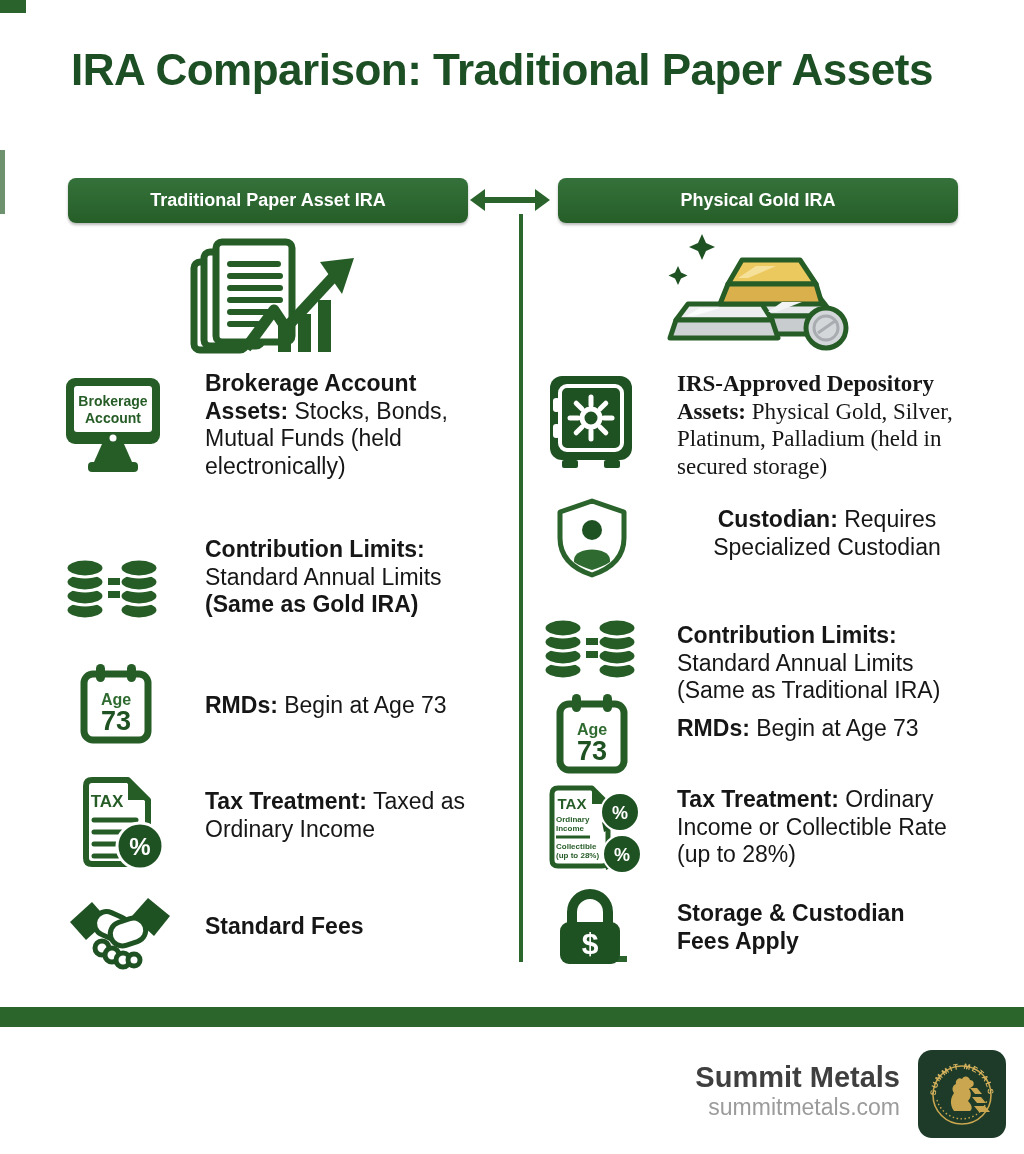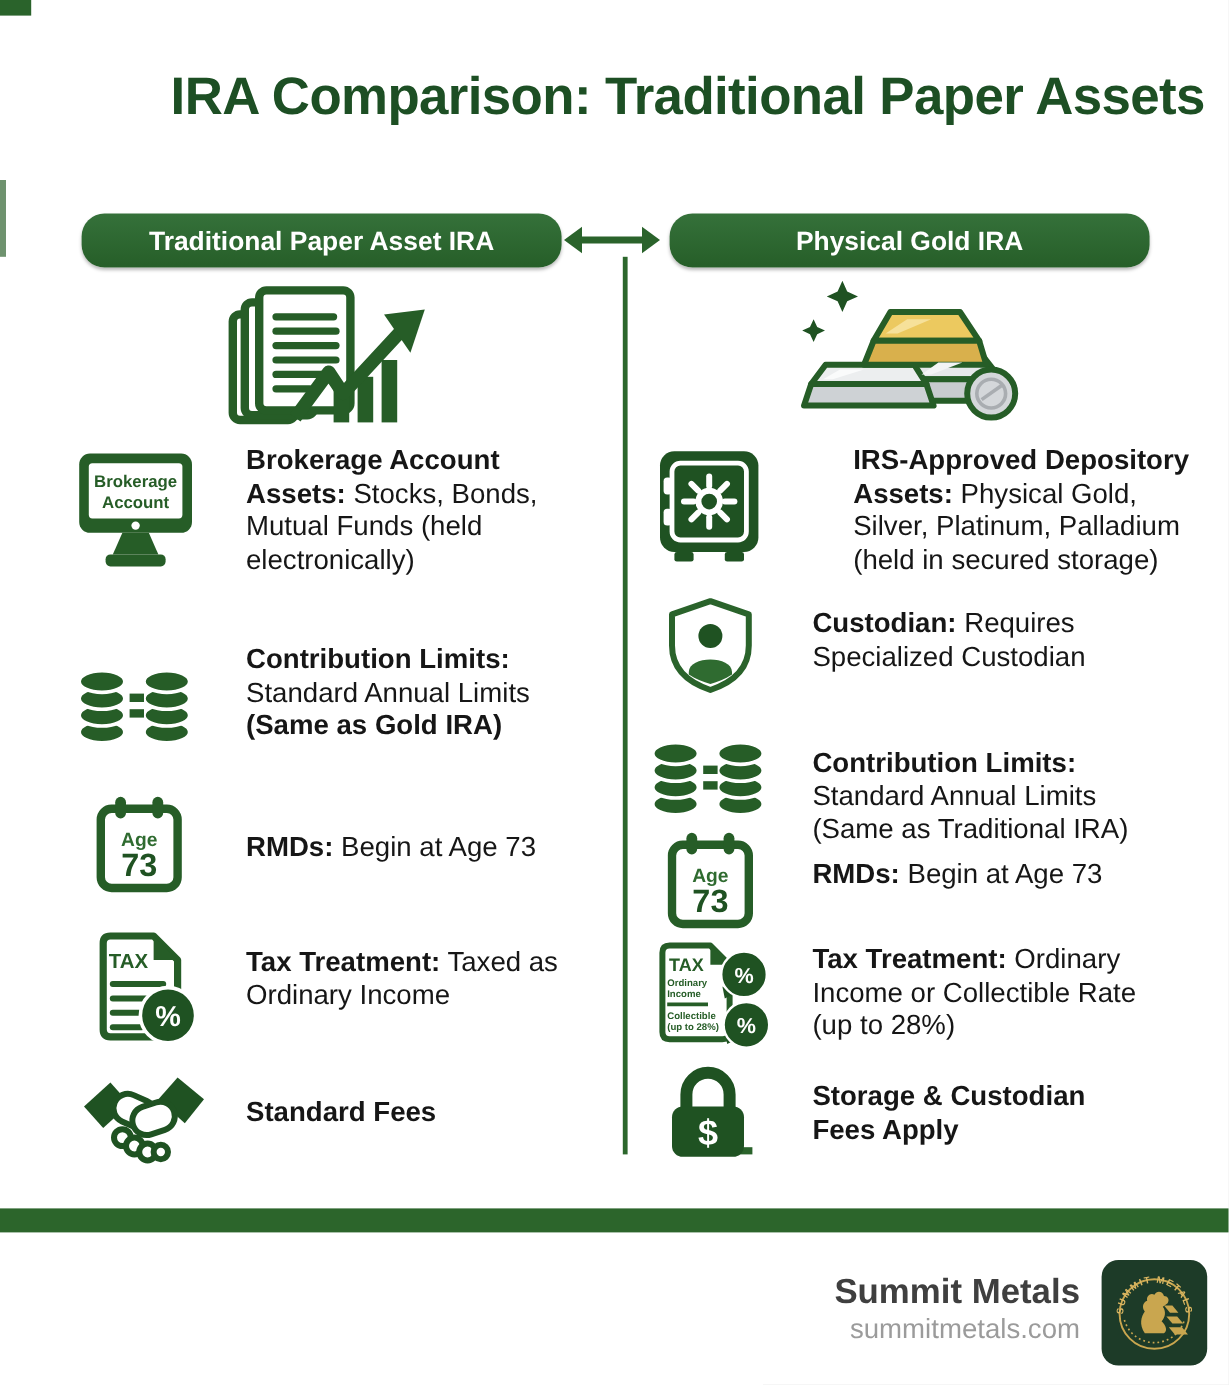--- a/index.html
+++ b/index.html
@@ -3,29 +3,29 @@
 <meta charset="utf-8">
 <style>
   html,body{margin:0;padding:0;background:#e8e8e8;}
   .canvas{
     position:relative;width:1024px;height:1154px;background:#ffffff;
     font-family:"Liberation Sans",sans-serif;overflow:hidden;margin:0 auto;
   }
   .abs{position:absolute;}
   
   .title{
-    left:0;top:57px;width:1004px;text-align:right;
+    left:0;top:46px;width:1004px;text-align:center;
     font-size:44px;font-weight:700;color:#1d4f24;line-height:1.1;letter-spacing:-0.5px;
   }
   
   .banner{
-    height:45px;width:400px;border-radius:19px;
+    height:45px;width:400px;border-radius:8px;
     background:linear-gradient(#35713a,#265e28);
     box-shadow:0 2px 3px rgba(0,0,0,.28);
-    color:#ffffff;font-size:22px;font-weight:700;
+    color:#ffffff;font-size:18px;font-weight:700;
     display:flex;align-items:center;justify-content:center;
   }
   .banner-left{left:68px;top:178px;}
   .banner-right{left:558px;top:178px;align-items:center;}
   
   .vline{left:519px;top:214px;width:4px;height:748px;background:#2c672c;}
   .hdash{left:575px;top:956px;width:52px;height:6px;background:#2a632b;}
   .corner-mark{left:0;top:0;width:26px;height:13px;background:#2a632b;}
   .edge-sliver{left:0;top:150px;width:5px;height:64px;background:#557f55;opacity:.85;}
   .bottom-bar{left:0;top:1007px;width:1024px;height:20px;background:#2c652b;}
@@ -195,30 +195,30 @@
       <line x1="45" y1="57" x2="45" y2="65"></line>
         <line x1="35.8" y1="53.2" x2="30.2" y2="58.8"></line>
       <line x1="32" y1="44" x2="24" y2="44"></line>
         <line x1="35.8" y1="34.8" x2="30.2" y2="29.2"></line>
       <line x1="45" y1="31" x2="45" y2="23"></line>
         <line x1="54.2" y1="34.8" x2="59.8" y2="29.2"></line>
     </g>
     <rect x="16" y="86" width="16" height="8" rx="2" fill="#1f5222"></rect>
     <rect x="58" y="86" width="16" height="8" rx="2" fill="#1f5222"></rect>
   </svg>
-  <div class="abs rowtext" style="left:689px;top:370px;width:300px;">
+  <div class="abs rowtext" style="left:655px;top:370px;width:300px;font-family:Liberation Serif, serif;">
     <span class="b">IRS-Approved Depository Assets:</span><span> Physical Gold, Silver, Platinum, Palladium (held in secured storage)</span>
   </div>
 
   <svg class="abs" style="left:554px;top:498px;" width="76" height="80" viewBox="0 0 76 80">
     <path d="M38 3 L70 14 V40 C70 60 56 71 38 77 C20 71 6 60 6 40 V14 Z" fill="#ffffff" stroke="#2a632b" stroke-width="5" stroke-linejoin="round"></path>
     <circle cx="38" cy="32" r="10" fill="#1f5222"></circle>
     <path d="M20 62 C20 48 56 48 56 62 L56 64 C50 68 44 70 38 72 C32 70 26 68 20 64 Z" fill="#2f6b30"></path>
   </svg>
-  <div class="abs rowtext" style="left:655px;top:506px;width:300px;">
+  <div class="abs rowtext" style="left:655px;top:506px;width:300px;text-align:center;">
     <span class="b">Custodian:</span><span> Requires Specialized Custodian</span>
   </div>
 
   <svg class="abs" style="left:542px;top:600px;" width="96" height="84" viewBox="0 0 96 84">
     <g fill="#265d27" stroke="#ffffff" stroke-width="3">
       <ellipse cx="21" cy="70" rx="19" ry="9"></ellipse>
         <ellipse cx="21" cy="56" rx="19" ry="9"></ellipse>
       <ellipse cx="21" cy="42" rx="19" ry="9"></ellipse>
         <ellipse cx="21" cy="28" rx="19" ry="9"></ellipse>
       <ellipse cx="75" cy="70" rx="19" ry="9"></ellipse>

